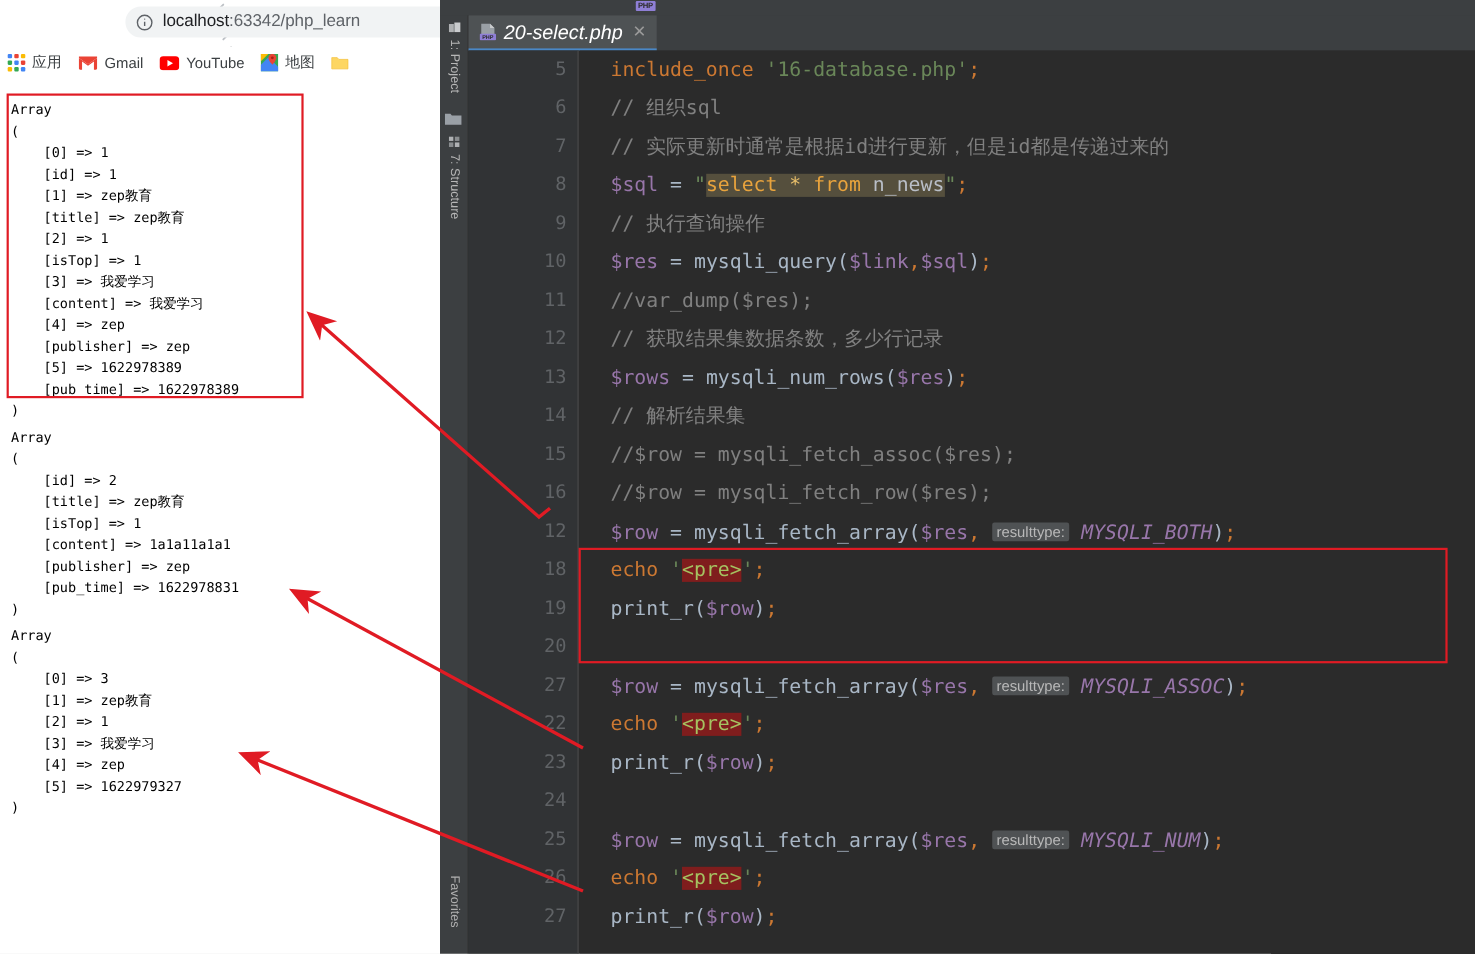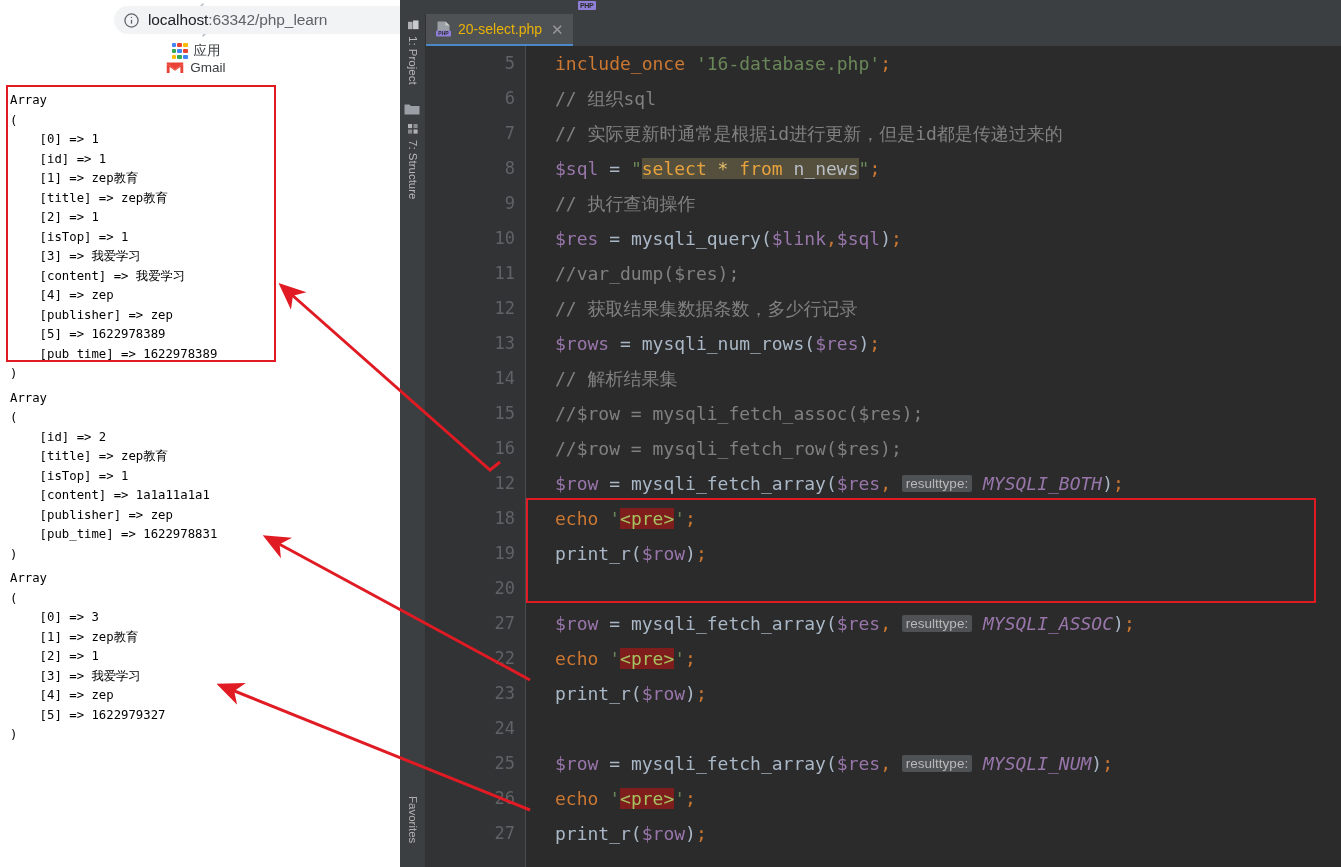--- a/index.html
+++ b/index.html
@@ -48,21 +48,20 @@
     letter-spacing: -0.1px;
   }
   .omni-text .dim { color: #5f6368; }
 
   .bookmarks {
     position: absolute; left: 0; top: 42px;
     width: 400px; height: 30px;
     display: flex; align-items: center;
     padding-left: 7px;
     background: #ffffff;
-    flex-direction: column;
   }
   .bm {
     display: flex; align-items: center;
     margin-right: 15px; font-size: 13.5px; color: #3c4043;
     white-space: nowrap;
   }
   .bm .bm-ic { margin-right: 6px; display: flex; align-items: center; }
   .bm-label { font-size: 13.5px; }
 
   
@@ -142,23 +141,24 @@
     height: 32px; padding: 0 9px 0 10px;
     background: #4e5254;
     display: flex; align-items: center;
     border-bottom: 2px solid #4a88c7;
   }
   .tab-icon {
     width: 15px; height: 16px; position: relative; margin-right: 7px;
     flex: 0 0 15px;
   }
   .tab-label {
-    color: #eab308; font-size: 14px;
+    color: #ffffff; font-size: 18px;
     font-family: "Liberation Sans", sans-serif;
     white-space: nowrap;
+    font-style: italic;
   }
   .tab-close {
     margin-left: 9px; color: #9a9a9a; font-size: 15px;
     line-height: 1;
   }
 
   .editor {
     position: absolute; left: 26px; top: 46px;
     width: 915px; height: 821px;
     background: #2b2b2b;

